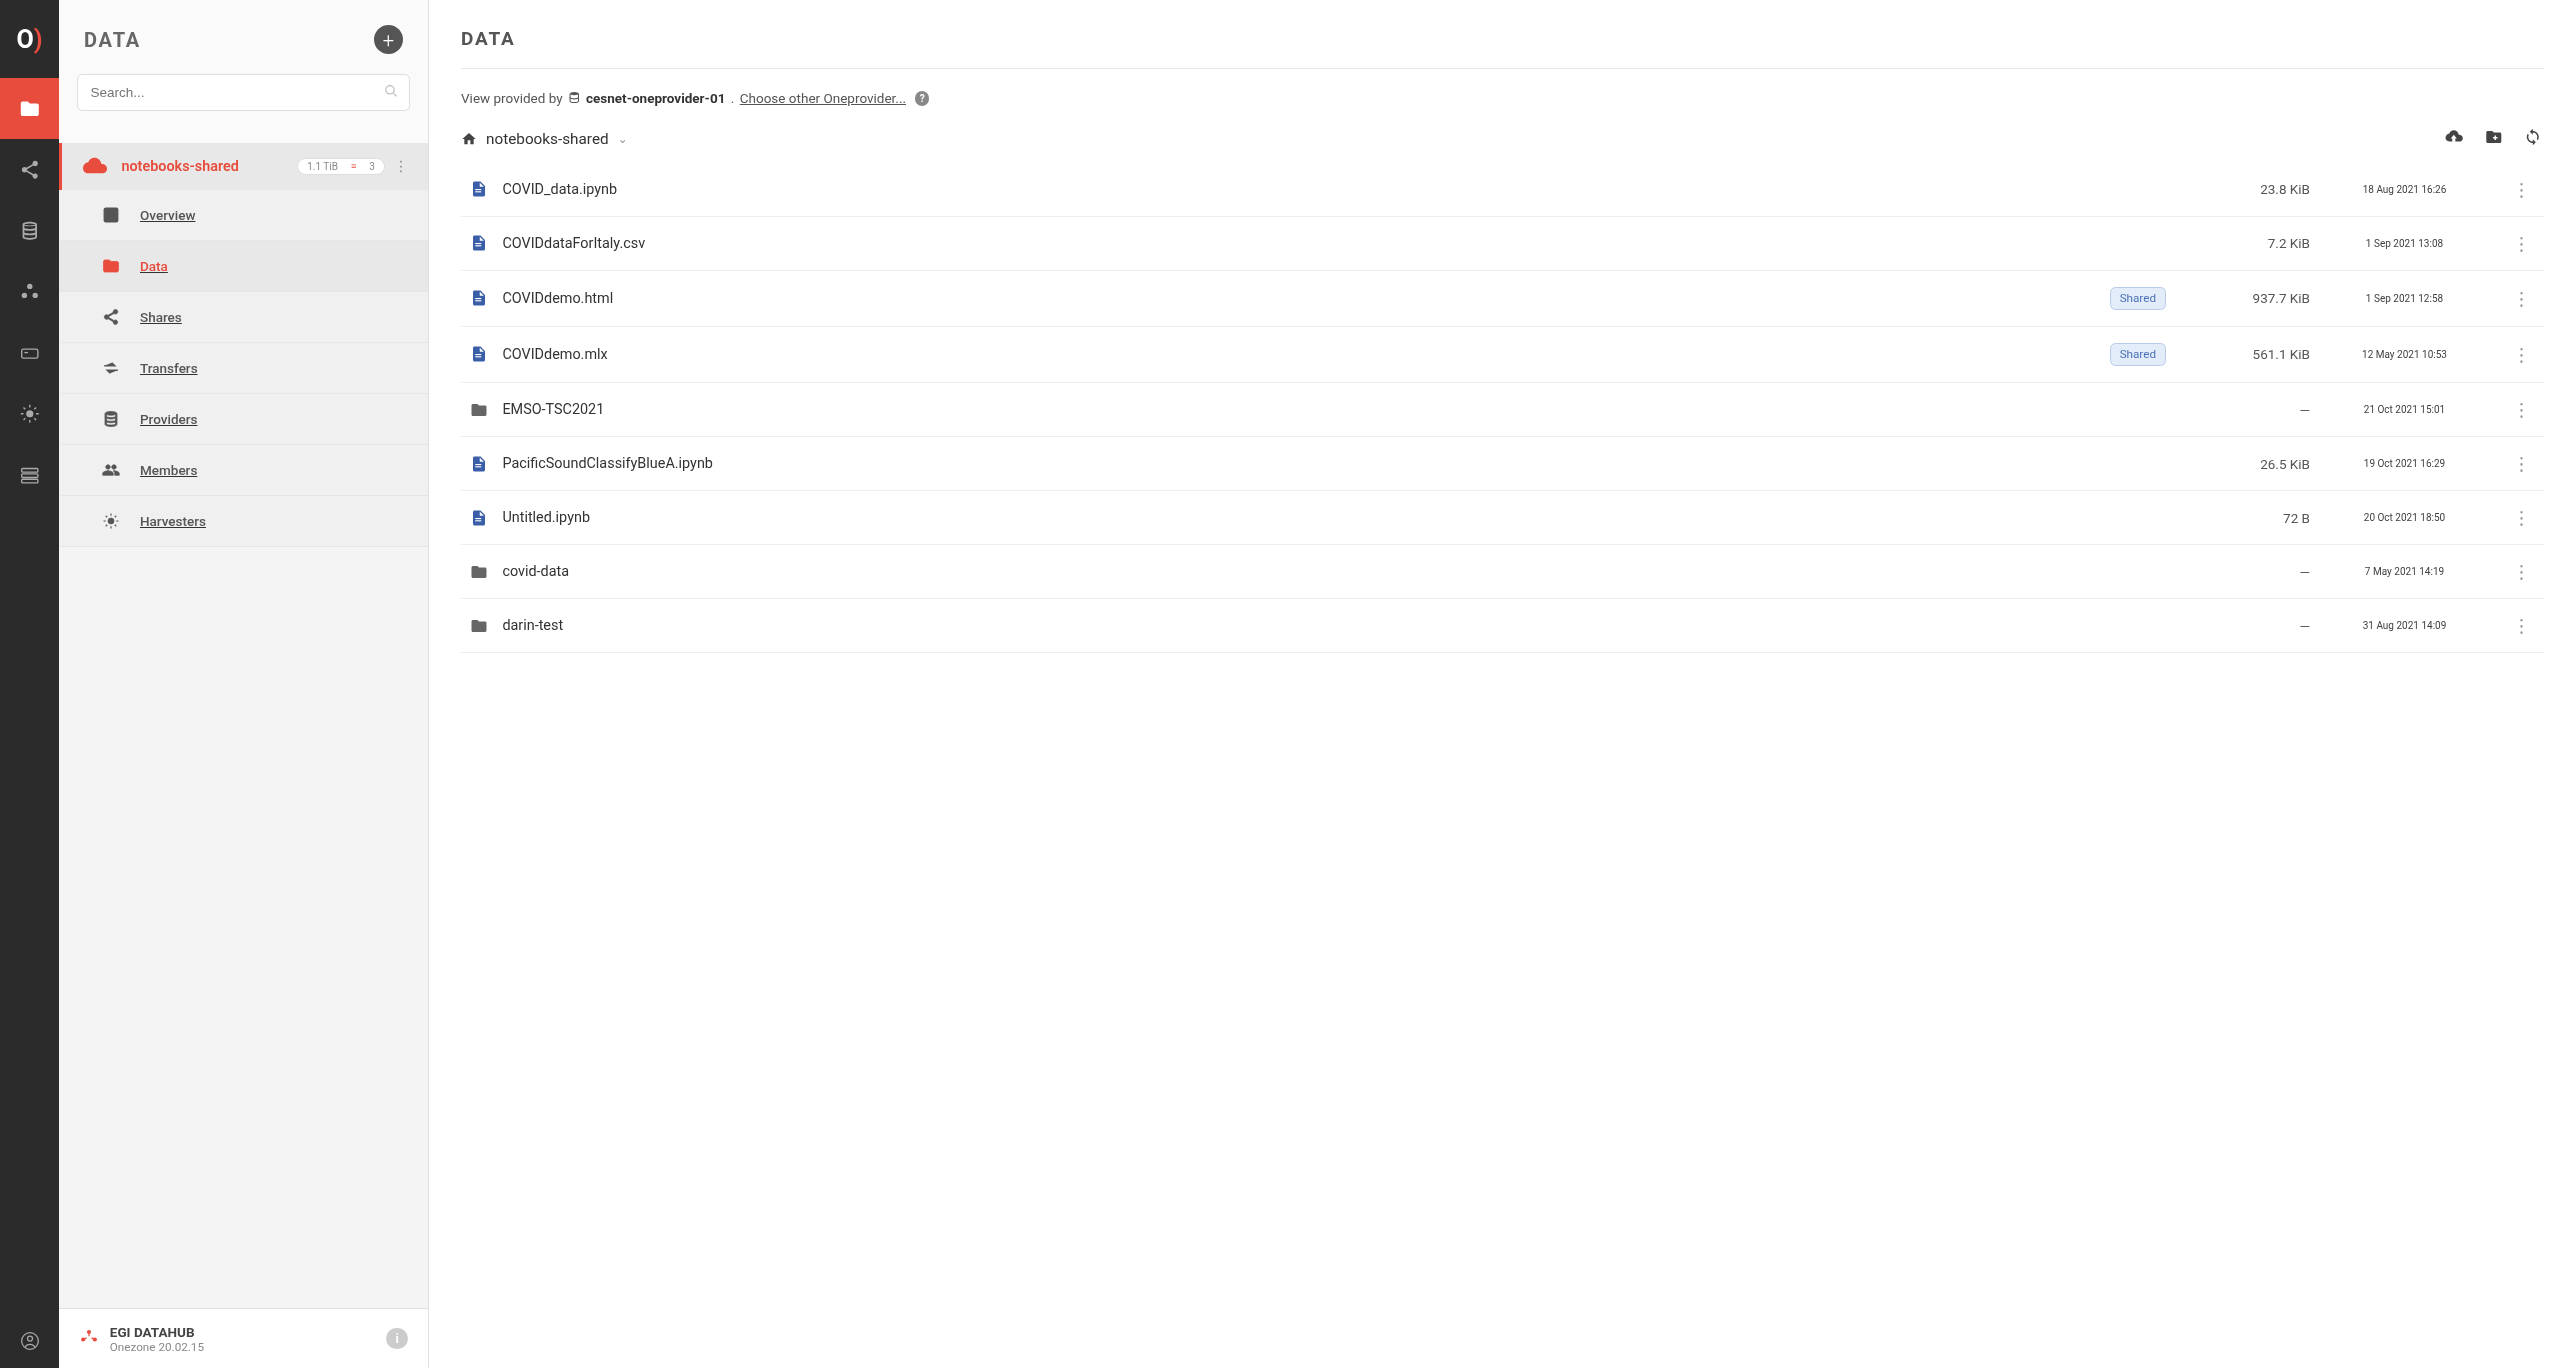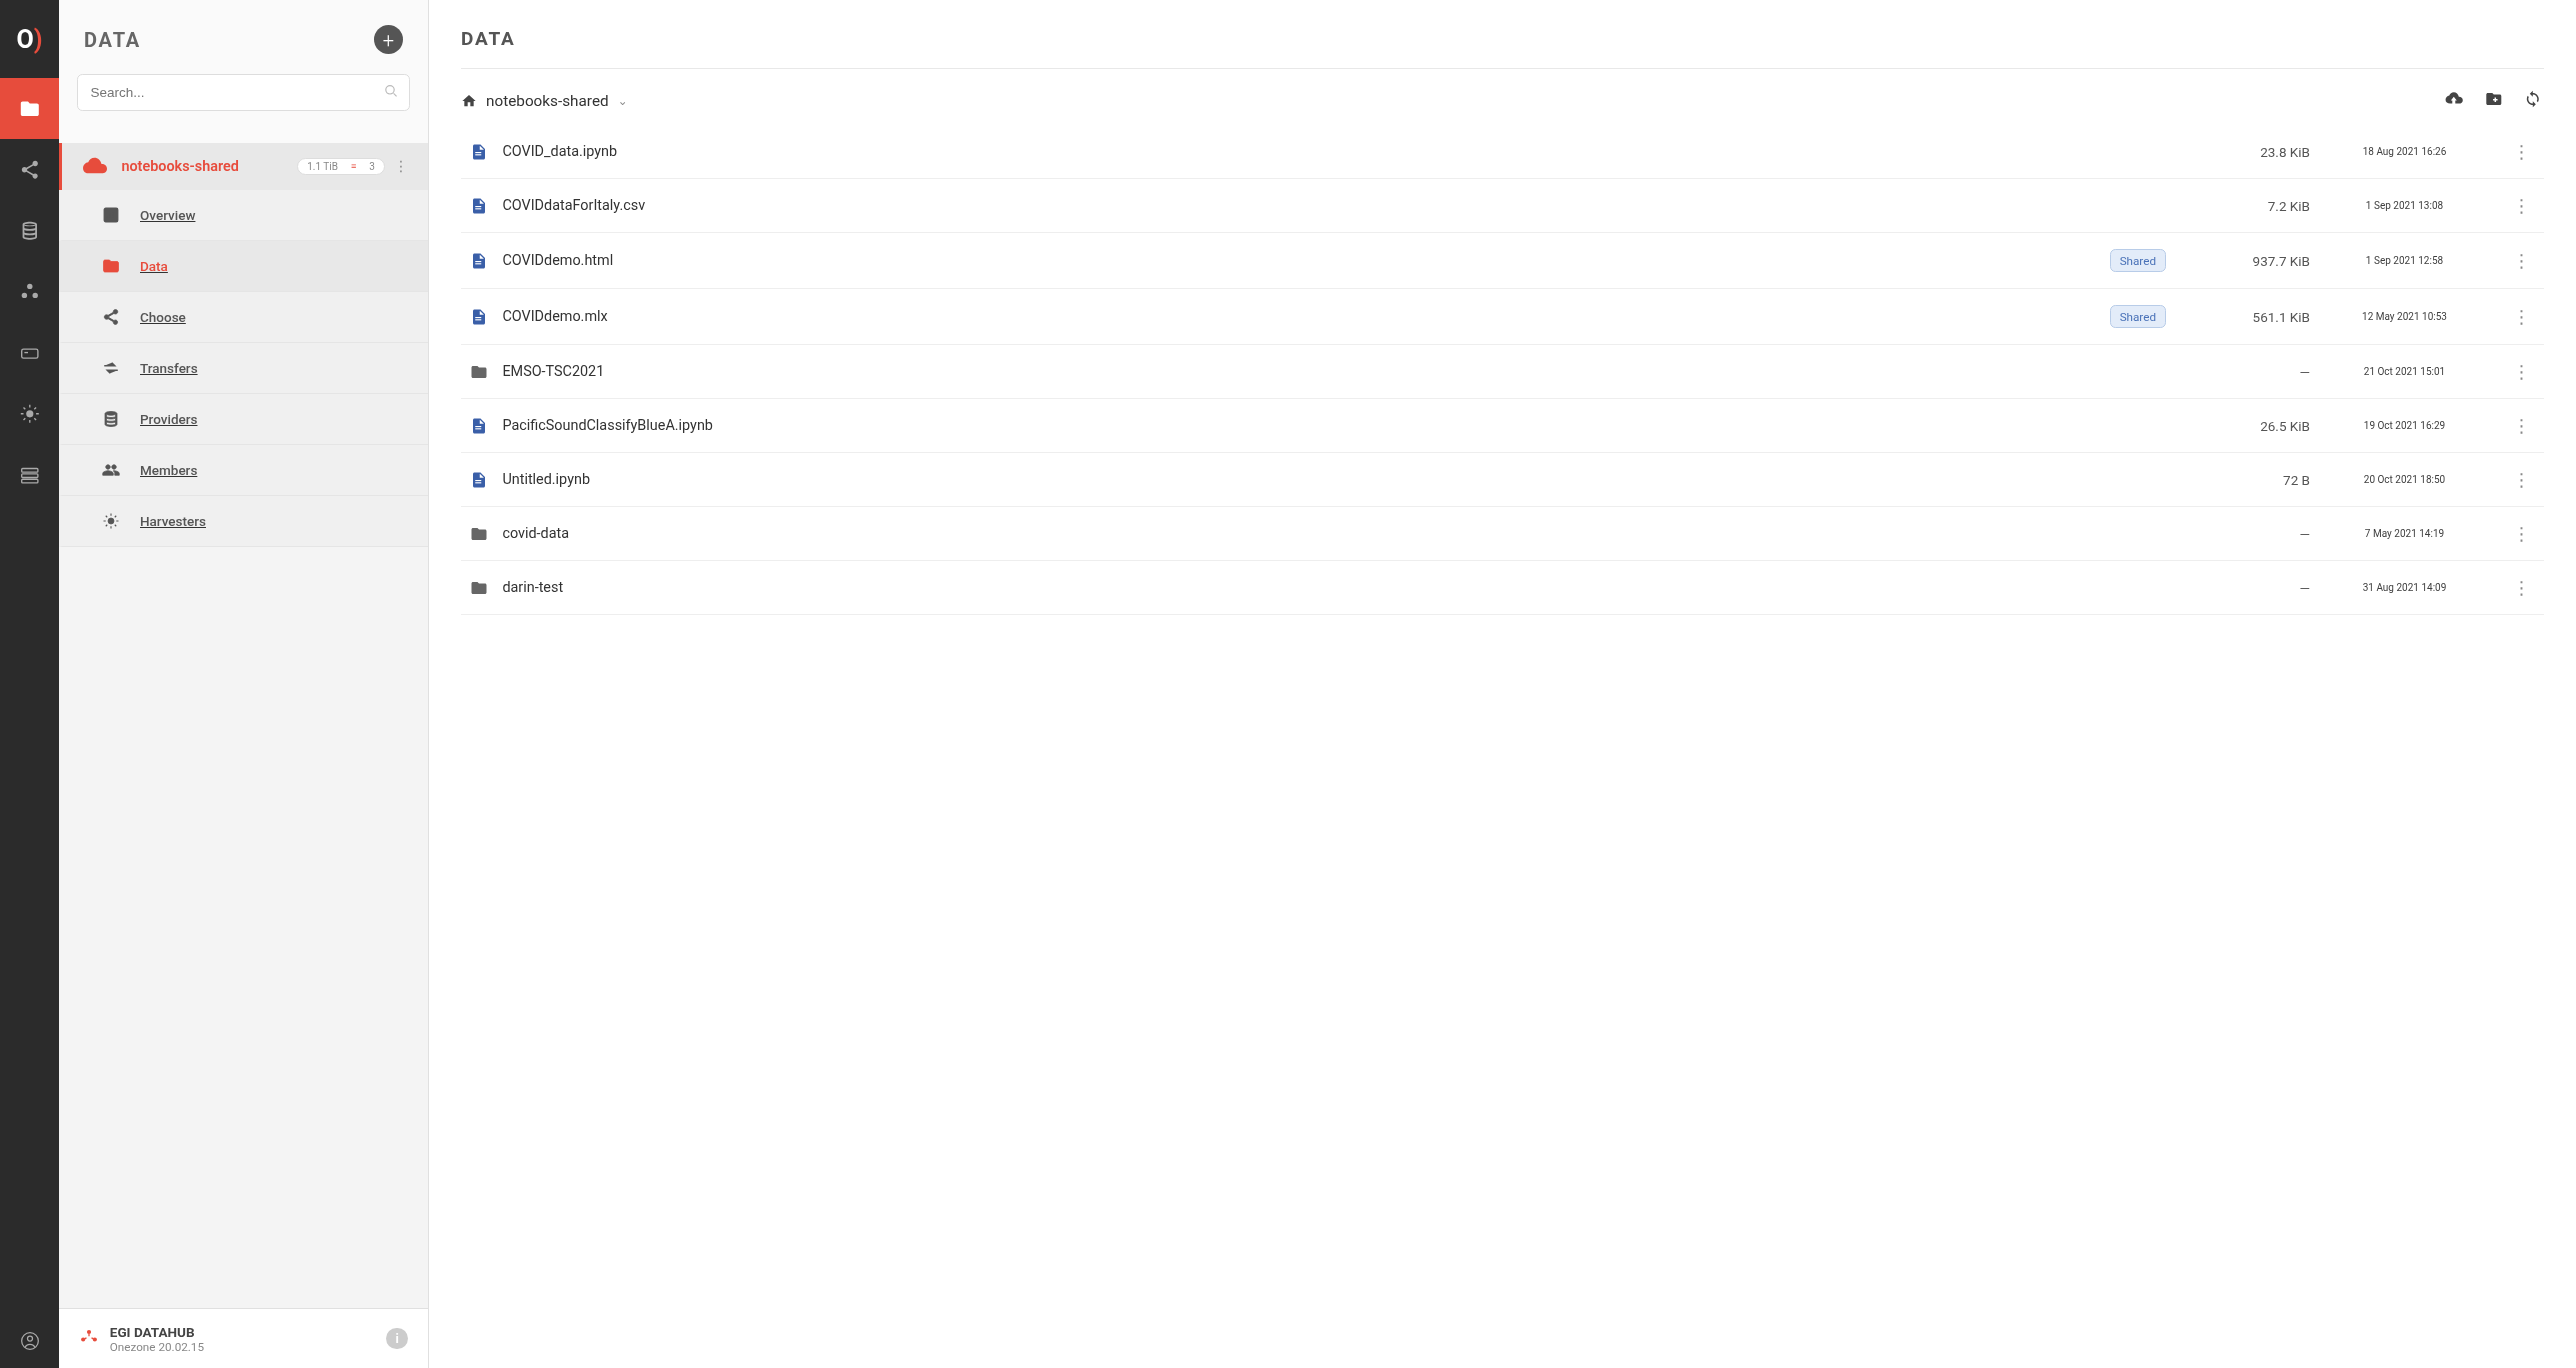--- a/index.html
+++ b/index.html
@@ -190,21 +190,21 @@
             </svg>
           </span>
         <span class="label">Data</span>
       </div>
       <div class="submenu-item">
         <span class="sm-icon">
             <svg viewBox="0 0 24 24">
               <path d="M18 16c-.8 0-1.5.3-2 .8l-7-4.1c0-.2.1-.5.1-.7s0-.5-.1-.7l7-4.1c.5.5 1.2.8 2 .8 1.7 0 3-1.3 3-3s-1.3-3-3-3-3 1.3-3 3c0 .2 0 .5.1.7l-7 4.1c-.5-.5-1.2-.8-2-.8-1.7 0-3 1.3-3 3s1.3 3 3 3c.8 0 1.5-.3 2-.8l7 4.1c0 .2-.1.4-.1.7 0 1.6 1.3 2.9 2.9 2.9s2.9-1.3 2.9-2.9-1.1-2.9-2.8-2.9z"></path>
             </svg>
           </span>
-        <span class="label">Choose</span>
+        <span class="label">Shares</span>
       </div>
       <div class="submenu-item">
         <span class="sm-icon">
             <svg viewBox="0 0 24 24" fill="none" stroke="currentColor" stroke-width="2">
               <path d="M3 9h14l-4-4M21 15H7l4 4"></path>
             </svg>
           </span>
         <span class="label">Transfers</span>
       </div>
       <div class="submenu-item">
@@ -250,20 +250,34 @@
       <div class="ft-info">i</div>
     </div>
   </aside>
 
   <main class="main">
     <div class="main-header">
       <h2>DATA</h2>
     </div>
     <div class="main-divider"></div>
 
+    <div class="provider-line">
+      <span>View provided by</span>
+      <span class="db-icon">
+        <svg width="12.6" height="12.6" viewBox="0 0 24 24" fill="currentColor">
+            <ellipse cx="12" cy="5" rx="8" ry="3"></ellipse>
+            <path d="M4 5v14c0 1.7 3.6 3 8 3s8-1.3 8-3V5" fill="none" stroke="currentColor" stroke-width="2"></path>
+            <path d="M4 12c0 1.7 3.6 3 8 3s8-1.3 8-3" fill="none" stroke="currentColor" stroke-width="2"></path>
+          </svg>
+      </span>
+      <span class="provider-name">cesnet-oneprovider-01</span>
+        <span>.</span>
+      <a class="choose-link">Choose other Oneprovider...</a>
+      <span class="help-icon">?</span>
+    </div>
 
     <div class="toolbar">
       <div class="breadcrumb">
         <svg viewBox="0 0 24 24">
             <path d="M10 20v-6h4v6h5v-8h3L12 3 2 12h3v8z"></path>
           </svg>
         <span>notebooks-shared</span>
         <span class="chev">⌄</span>
       </div>
       <div class="spacer"></div>

